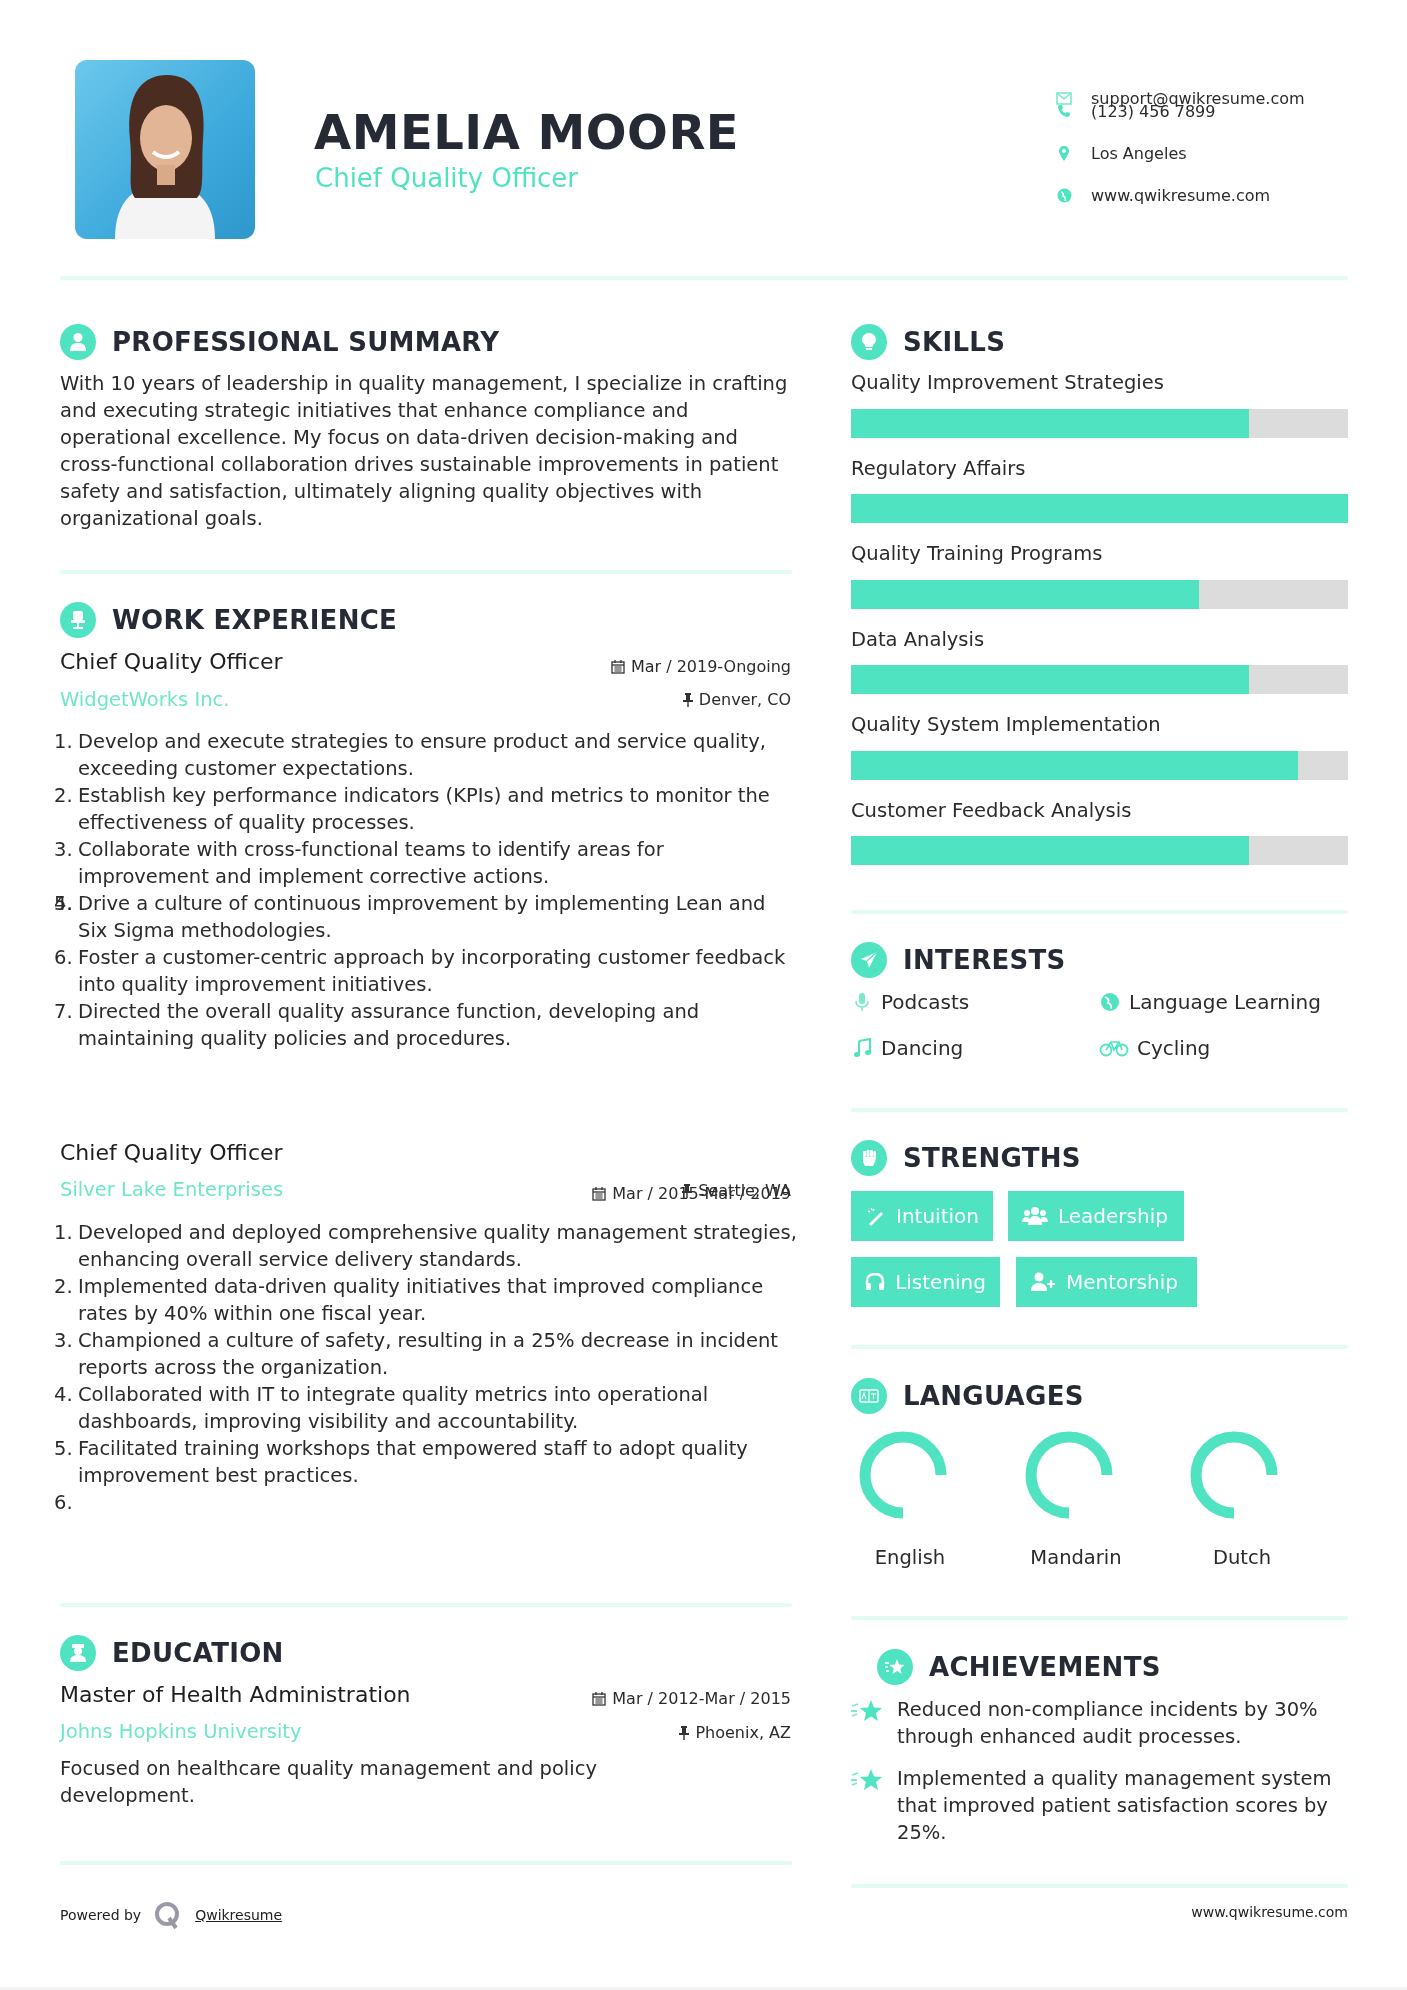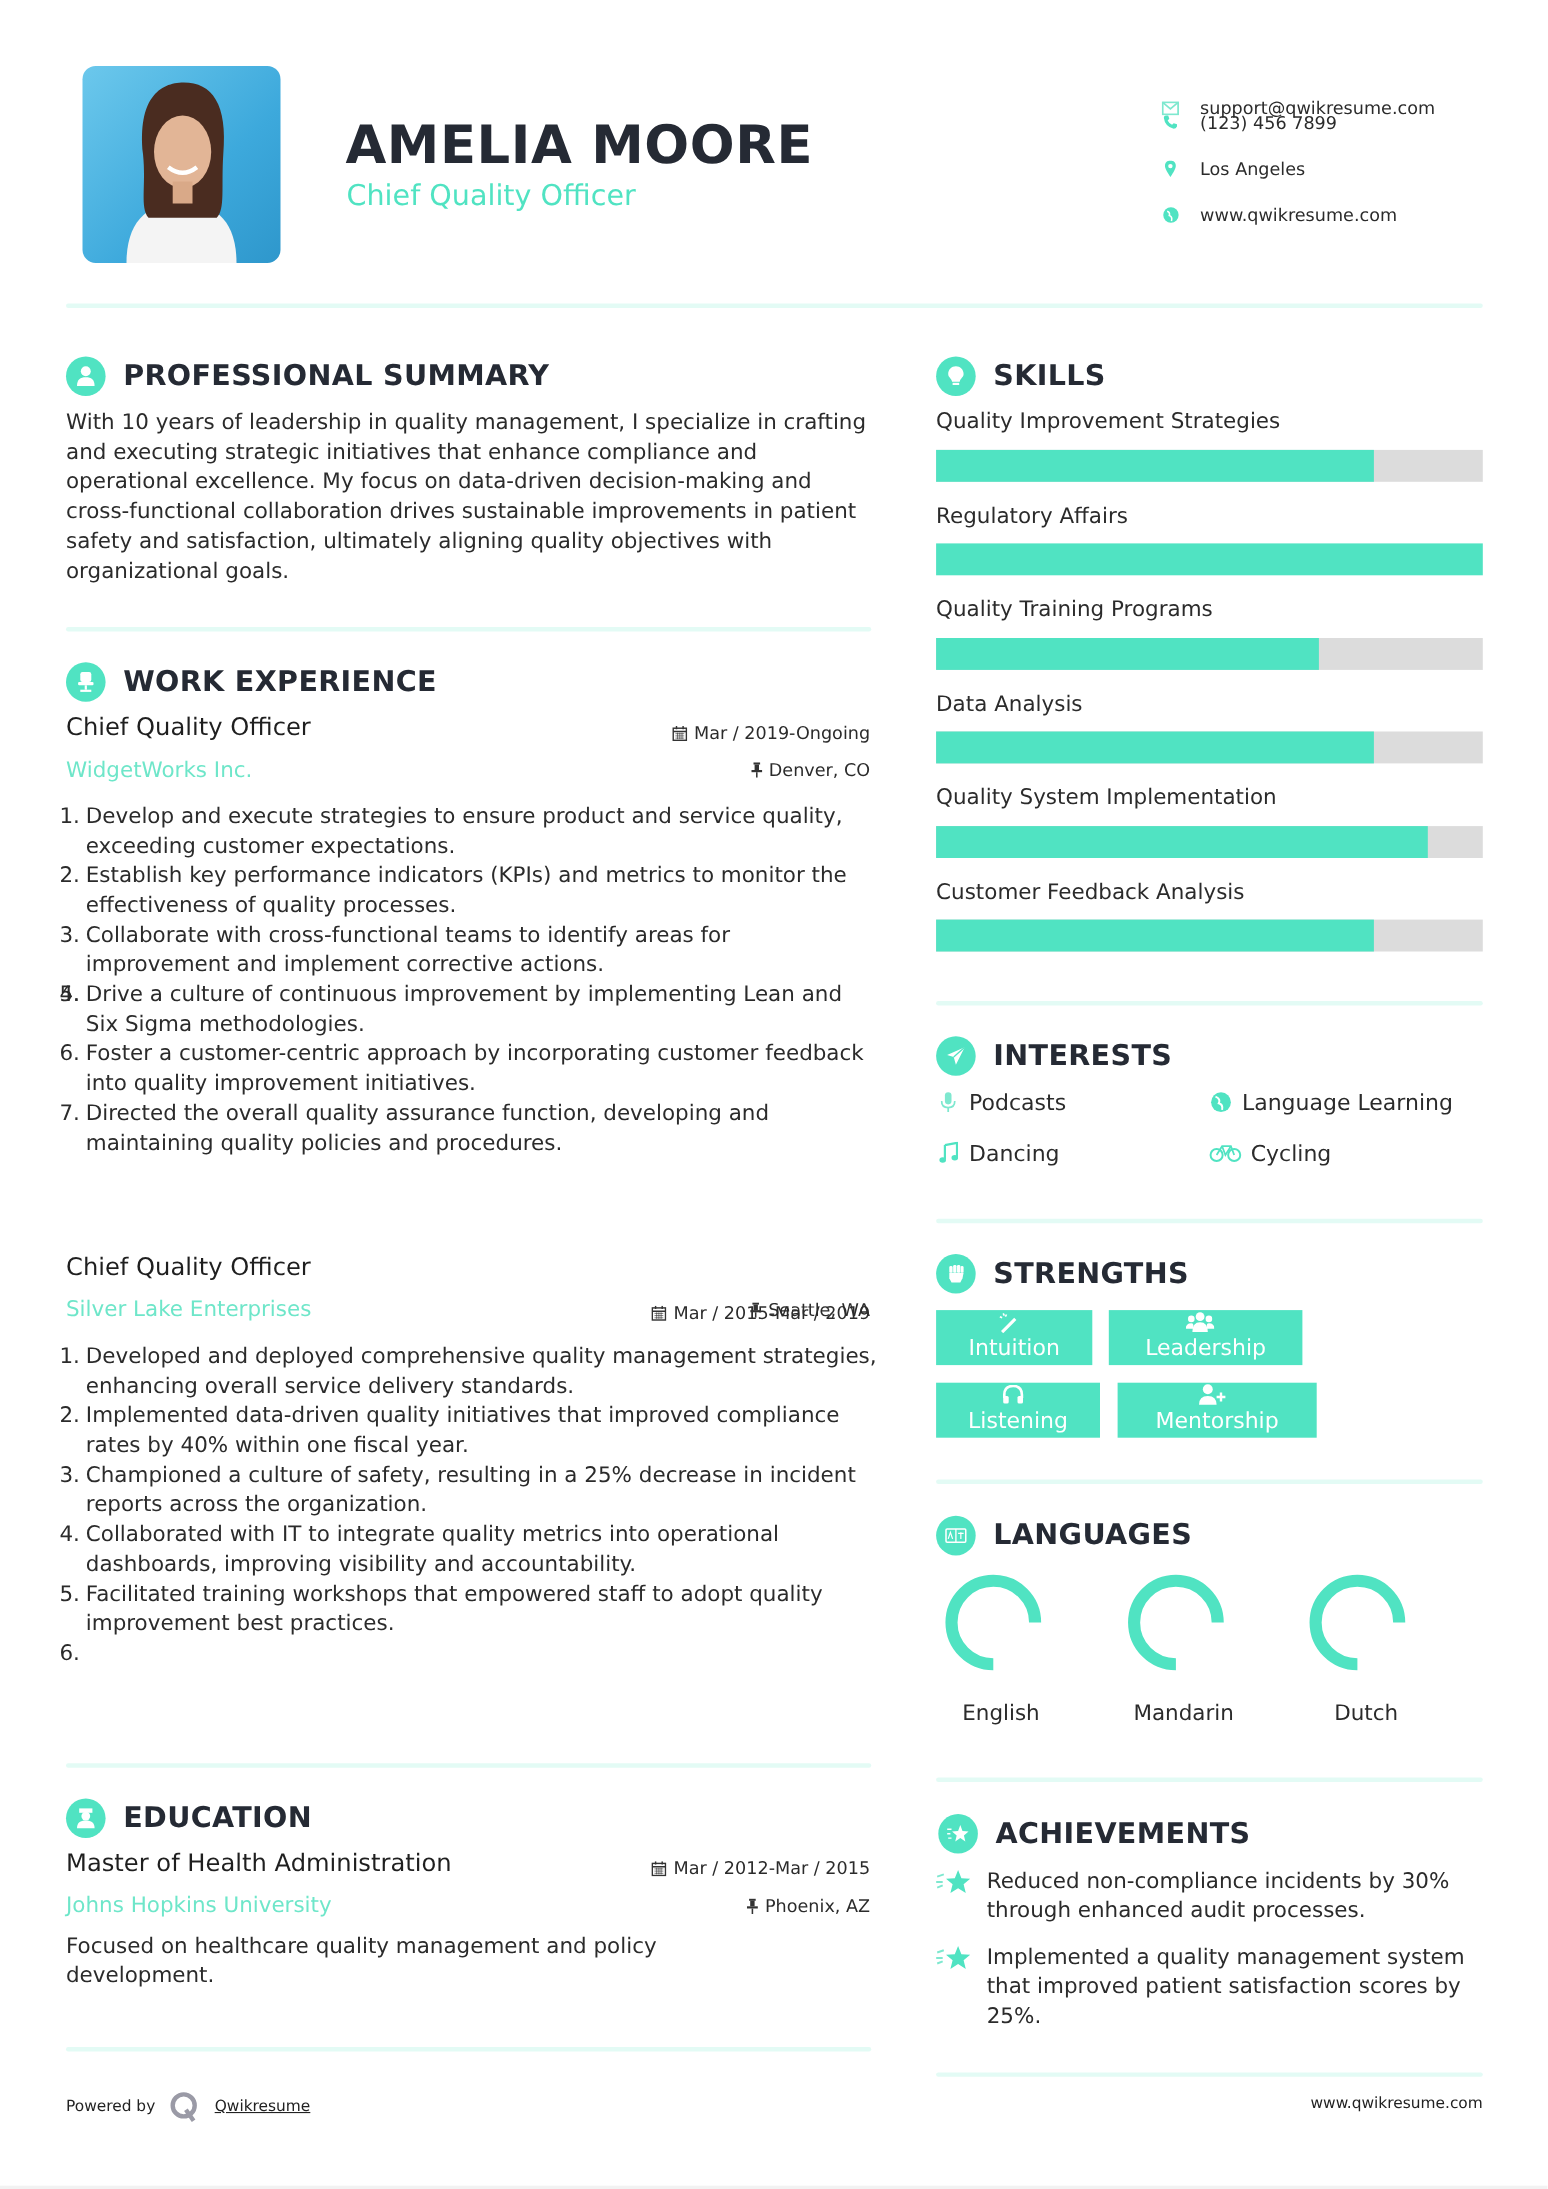--- a/index.html
+++ b/index.html
@@ -22,21 +22,21 @@
   .meta { position: absolute; right: 616px; font-size: 16px; color: #2b2b2b; white-space: nowrap; display: flex; align-items: center; justify-content: flex-end; }
   .meta .mi { margin-right: 6px; display: inline-flex; }
   ol.list { position: absolute; left: 60px; width: 740px; list-style: none; }
   ol.list li { position: relative; padding-left: 18px; font-size: 19.5px; line-height: 27px; color: #2b2b2b; }
   ol.list li .num { position: absolute; left: -6px; top: 0; }
   .skill-label { position: absolute; left: 851px; font-size: 19.5px; color: #2b2b2b; white-space: nowrap; }
   .skill-bar { position: absolute; left: 851px; width: 497px; height: 29px; background: #dcdcdc; }
   .skill-fill { height: 100%; background: #50e3c2; }
   .interest { position: absolute; display: flex; align-items: center; font-size: 20px; color: #2b2b2b; white-space: nowrap; }
   .interest .ii { width: 22px; height: 22px; margin-right: 8px; display: inline-flex; align-items: center; justify-content: center; }
-  .chip { position: absolute; height: 50px; background: #50e3c2; color: #ffffff; display: flex; align-items: center; padding: 0 14px; font-size: 20px; white-space: nowrap; flex-direction: column; }
+  .chip { position: absolute; height: 50px; background: #50e3c2; color: #ffffff; display: flex; align-items: center; padding: 0 14px; font-size: 20px; white-space: nowrap; }
   .chip .chi { width: 22px; height: 22px; margin-right: 10px; display: inline-flex; align-items: center; justify-content: center; }
   .lang { position: absolute; width: 120px; text-align: center; }
   .lang svg { display: block; margin: 0 auto; }
   .lang-label { position: absolute; width: 140px; text-align: center; font-size: 19.5px; color: #2b2b2b; }
   .ach { position: absolute; left: 851px; width: 500px; display: flex; }
   .ach .ai { width: 34px; flex: 0 0 34px; margin-right: 12px; padding-top: 2px; }
   .ach .at { font-size: 19.5px; line-height: 27px; color: #2b2b2b; }
   .footer-left { position: absolute; left: 60px; top: 1900px; display: flex; align-items: center; font-size: 14px; color: #222; white-space: nowrap; }
   .footer-left .q { margin: 0 12px; display: inline-flex; }
   .footer-left .brand { text-decoration: underline; }
@@ -406,21 +406,21 @@
 <div class="lang-label" style="left:1006px; top:1546px;">Mandarin</div>
 <div class="lang" style="left:1174px; top:1430px;">
   <svg width="90" height="90" viewBox="0 0 90 90">
       <path d="M45 83 A38 38 0 1 1 83 45" stroke="#50e3c2" stroke-width="11" fill="none"></path>
     </svg>
 </div>
 <div class="lang-label" style="left:1172px; top:1546px;">Dutch</div>
 
 <div class="divider" style="left:851px; top:1616px; width:497px;"></div>
 
-<div class="sec-head" style="left:853px; top:1647px;">
+<div class="sec-head" style="left:877px; top:1647px;">
   <span class="sec-icon">
     <svg width="20" height="18" viewBox="0 0 20 18">
         <path d="M12 1 L14 6.5 L19.5 7 L15.3 10.6 L16.6 16 L12 13 L7.4 16 L8.7 10.6 L4.5 7 L10 6.5 Z" fill="#fff"></path>
         <path d="M0 5 L4 5 M0 9 L3 9 M1 13 L4 13" stroke="#fff" stroke-width="1.3"></path>
       </svg>
   </span>
   <span class="sec-title">ACHIEVEMENTS</span>
 </div>
 <div class="ach" style="top:1696px;">
   <span class="ai"><svg width="32" height="26" viewBox="0 0 32 26">

